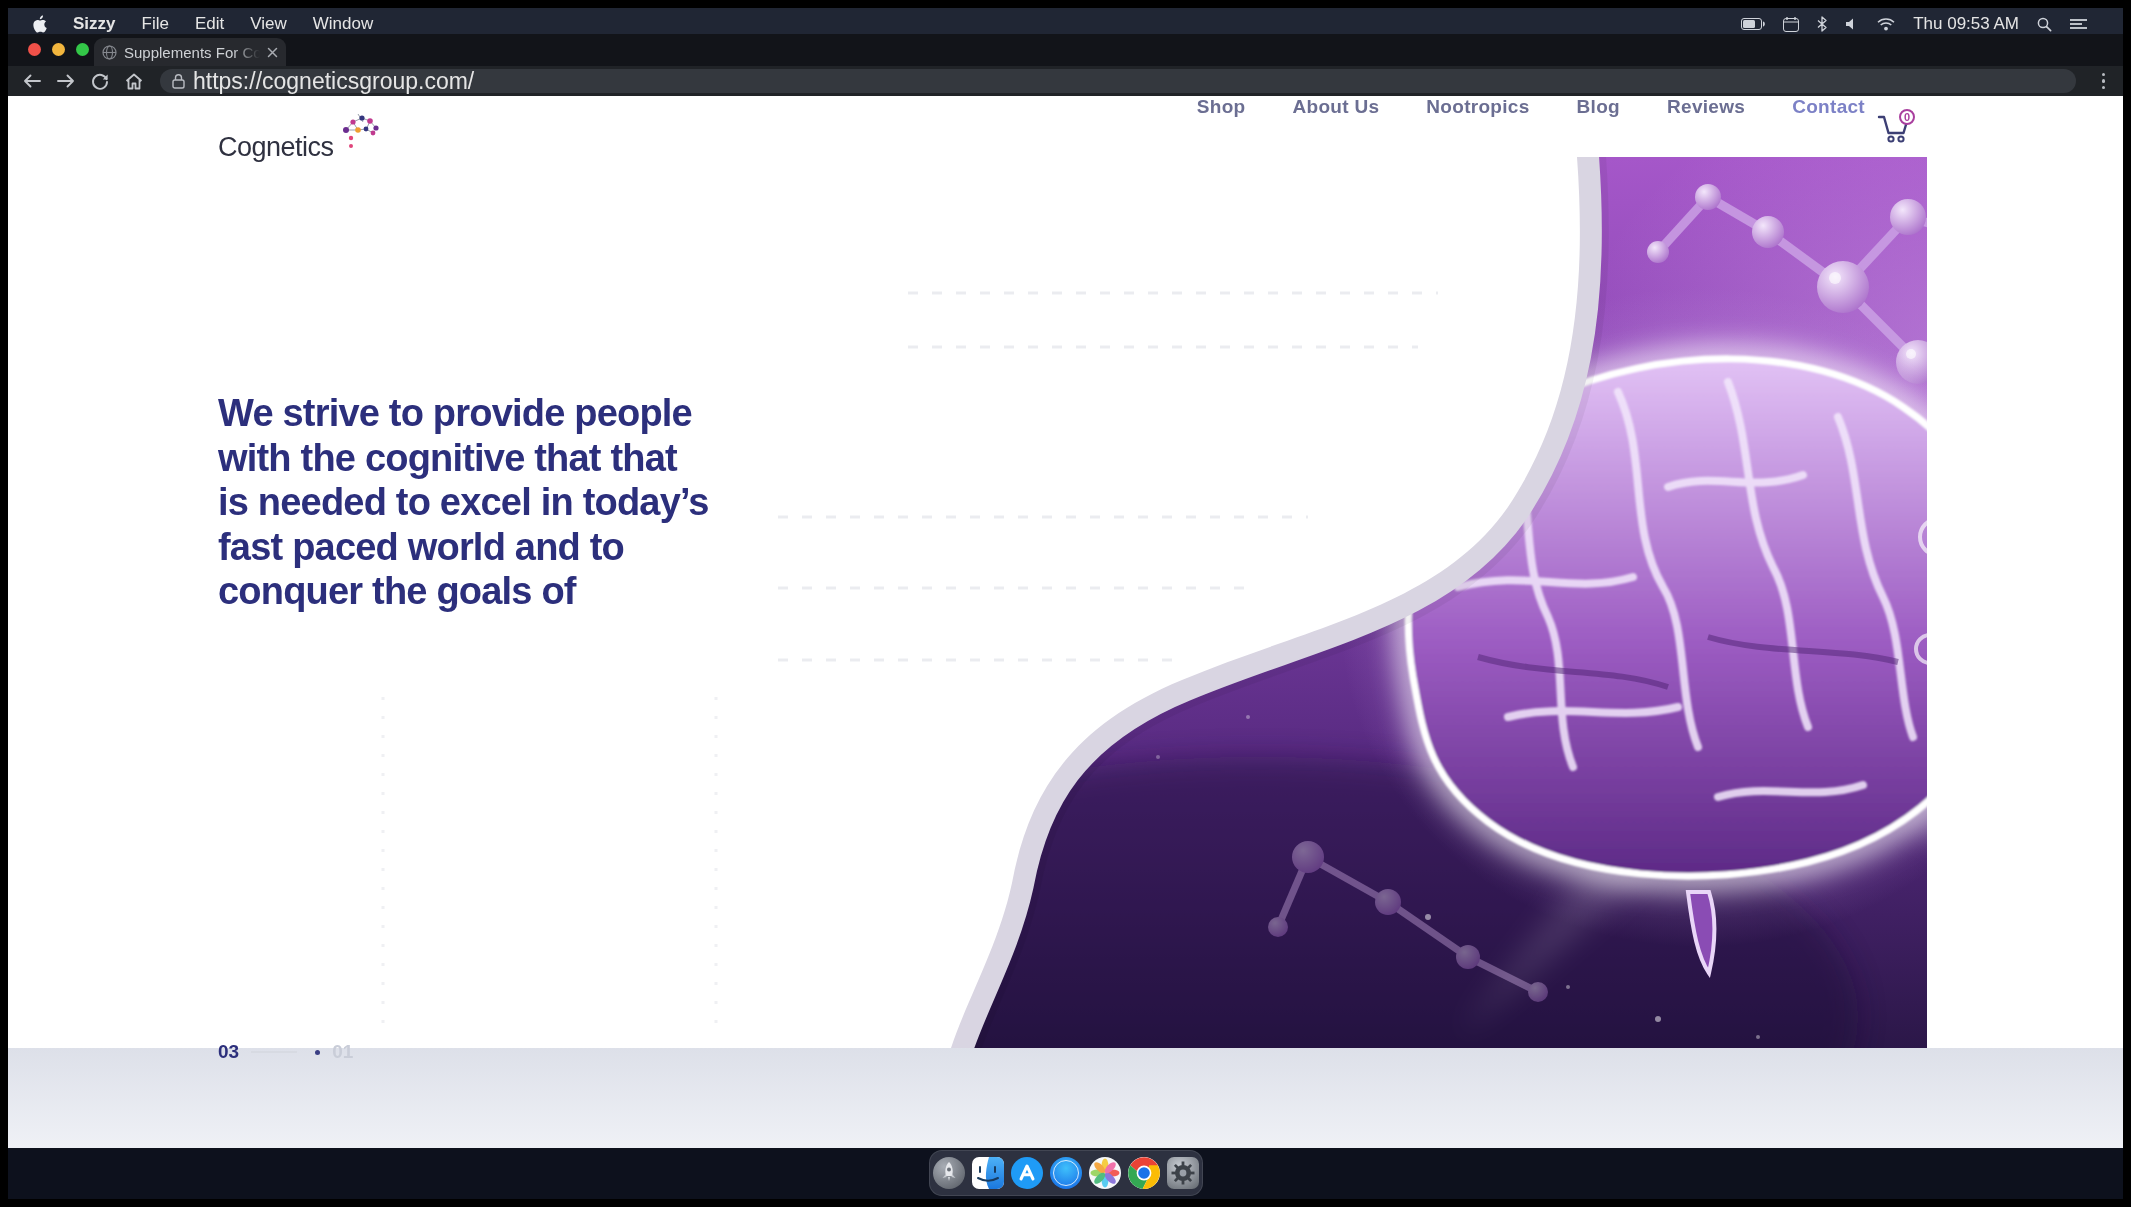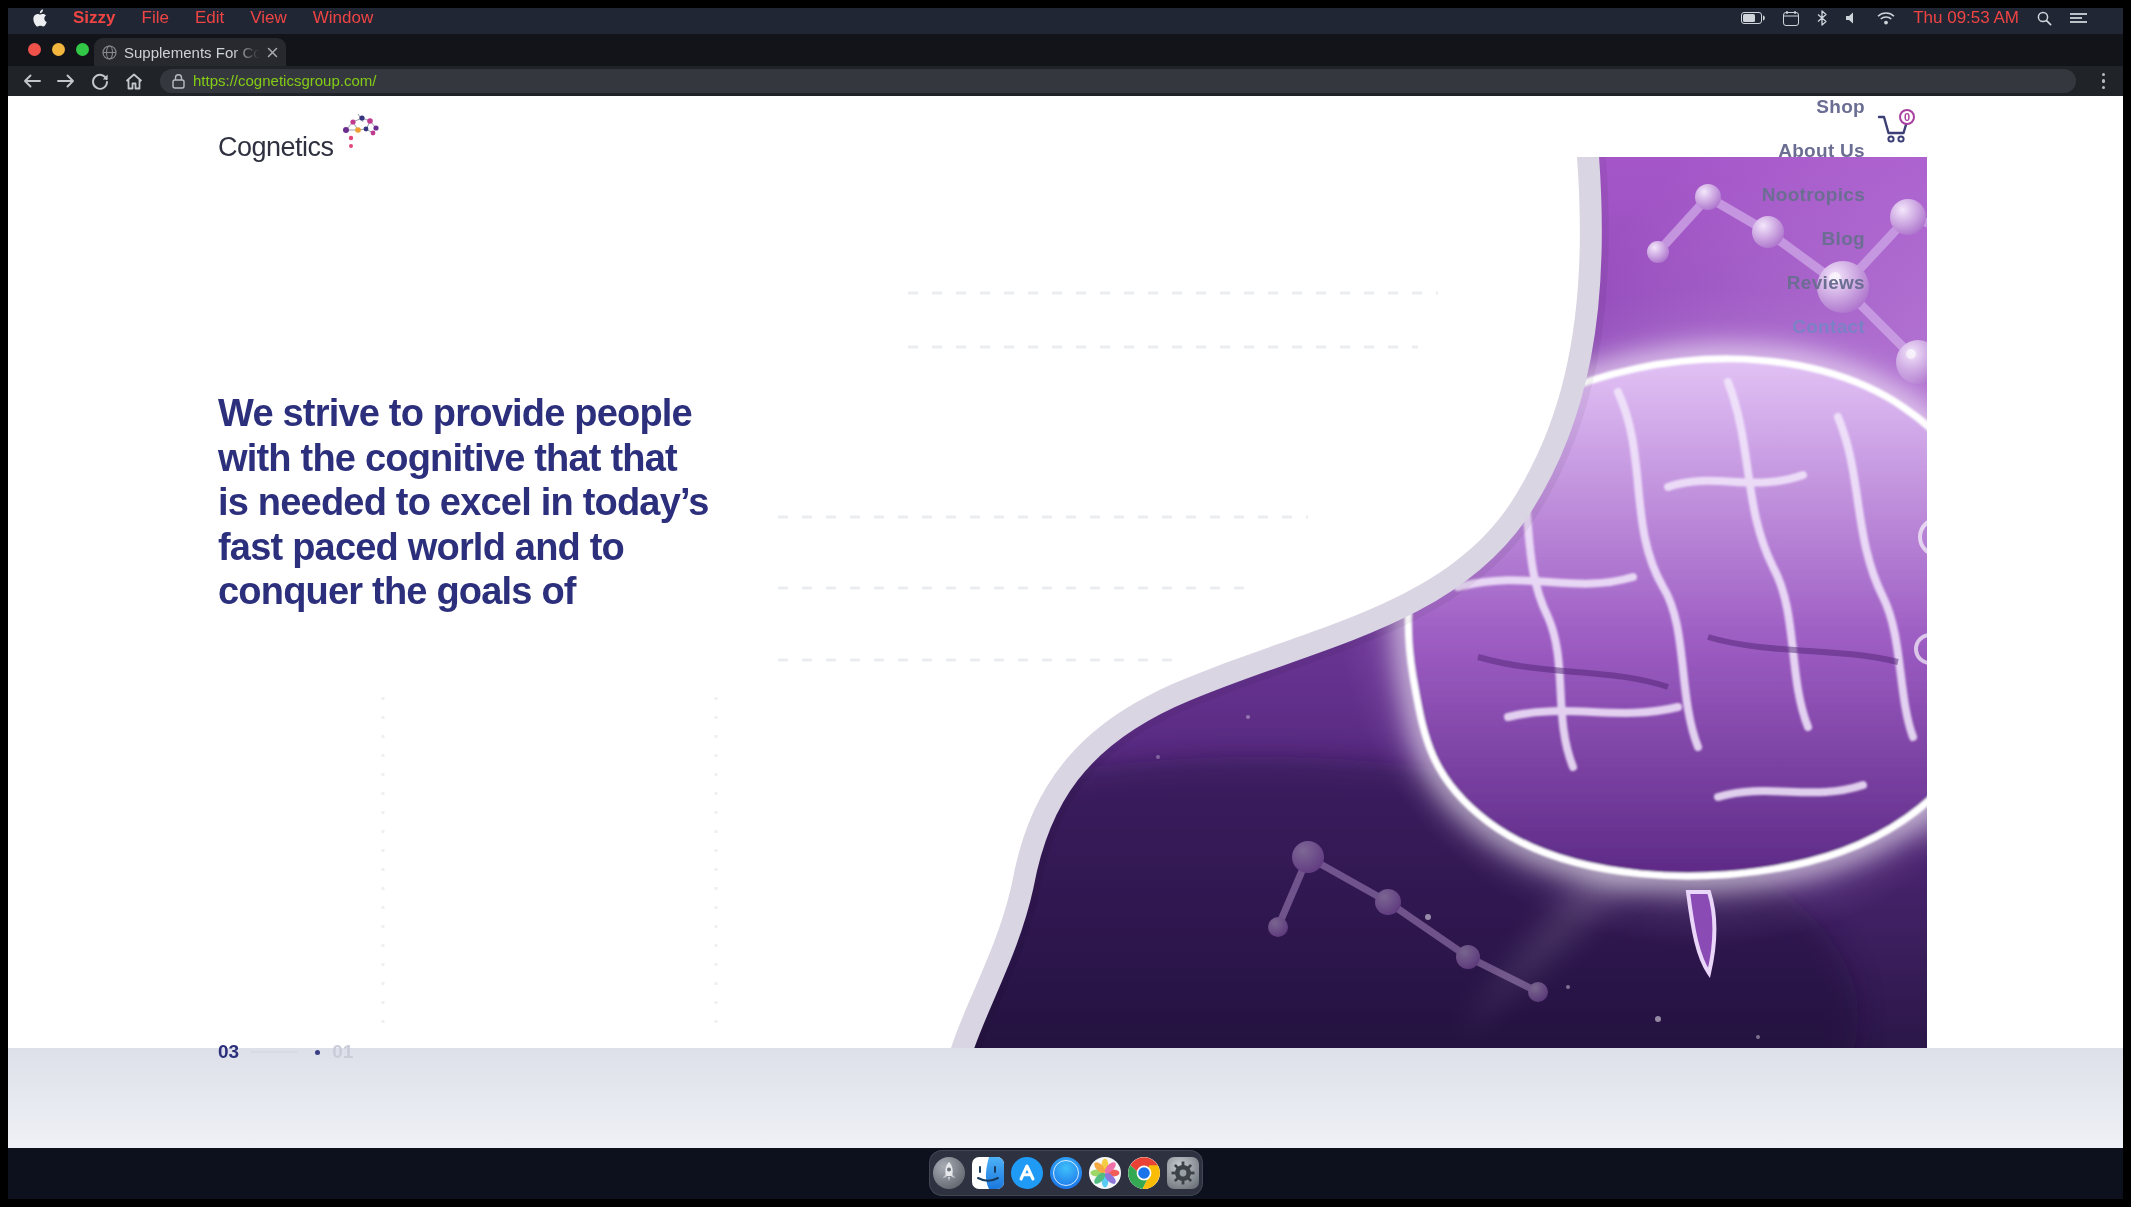--- a/index.html
+++ b/index.html
@@ -3,21 +3,21 @@
 <meta charset="utf-8">
 <style>
   html,body{margin:0;padding:0;background:#000;}
   *{box-sizing:border-box;}
   .screen{position:relative;width:2131px;height:1207px;background:#000;overflow:hidden;
           font-family:"Liberation Sans",sans-serif;}
   .display{position:absolute;left:8px;top:8px;width:2115px;height:1191px;background:#0d111d;overflow:hidden;}
 
   
   .menubar{position:absolute;left:0;top:0;width:100%;height:26px;background:#202634;
-           display:flex;align-items:flex-start;color:#ef4444;font-size:17px;}
+           display:flex;align-items:flex-end;color:#e5e5e5;font-size:17px;}
   .menubar-left{display:flex;align-items:center;gap:26px;padding-left:24px;}
   .menubar-left .appname{font-weight:bold;}
   .menubar-right{margin-left:auto;display:flex;align-items:center;gap:18px;padding-right:36px;}
   .mb-ico{display:flex;align-items:center;}
   .mb-ico svg{display:block;}
 
   
   .tabbar{position:absolute;left:0;top:26px;width:100%;height:32px;background:#121419;display:flex;align-items:flex-end;}
   .traffic{position:absolute;left:20px;top:9px;display:flex;gap:11px;}
   .traffic span{width:13px;height:13px;border-radius:50%;display:block;}
@@ -28,31 +28,31 @@
        -webkit-mask-image:linear-gradient(90deg,#000 80%,transparent 100%);
        mask-image:linear-gradient(90deg,#000 80%,transparent 100%);}
   .tab-close{margin-left:auto;display:flex;}
 
   
   .toolbar{position:absolute;left:0;top:58px;width:100%;height:30px;background:#202327;
            display:flex;align-items:center;padding:0 12px;gap:10px;}
   .nav-btn{display:flex;align-items:center;justify-content:center;width:24px;height:24px;}
   .urlbar{flex:1;height:24px;background:#34383e;border-radius:12px;display:flex;align-items:center;
           padding:0 12px;gap:8px;margin:0 10px 0 4px;}
-  .url-text{color:#84cc16;font-size:15px;line-height:24px;}
+  .url-text{color:#e5e5e5;font-size:23px;line-height:24px;}
   .kebab{display:flex;flex-direction:column;gap:3px;padding:0 6px;}
   .kebab i{width:3.5px;height:3.5px;border-radius:50%;background:#b8bbc1;display:block;}
 
   
   .site{position:absolute;left:0;top:88px;width:2115px;height:1052px;background:#ffffff;overflow:hidden;}
   .site-header{position:absolute;left:0;top:0;width:100%;height:61px;background:#fff;z-index:5;}
   .logo{position:absolute;left:210px;top:12px;display:flex;align-items:flex-end;}
   .logo-text{font-size:27px;color:#2f3140;letter-spacing:-0.5px;line-height:30px;}
   .logo-ico{margin-left:2px;margin-bottom:8px;}
-  .site-nav{position:absolute;right:258px;top:0;height:61px;display:flex;align-items:flex-end;gap:22px;flex-direction:column;}
+  .site-nav{position:absolute;right:258px;top:0;height:61px;display:flex;align-items:flex-start;gap:47px;}
   .nav-link{font-size:19px;font-weight:bold;color:#6b6e92;letter-spacing:0.3px;cursor:pointer;}
   .nav-link.active{color:#7c81c6;}
   .cart{position:absolute;right:206px;top:13px;width:40px;height:36px;cursor:pointer;}
 
   .hero{position:absolute;left:0;top:61px;width:1919px;height:891px;overflow:hidden;background:#14b8a6;text-decoration:underline;}
   .hero-svg{position:absolute;left:0;top:0;}
   .headline{position:absolute;left:210px;top:234px;z-index:4;margin:0;
             font-size:38px;font-weight:bold;color:#2c2f7c;line-height:44.5px;letter-spacing:-0.8px;}
   .headline span{display:block;}
 

